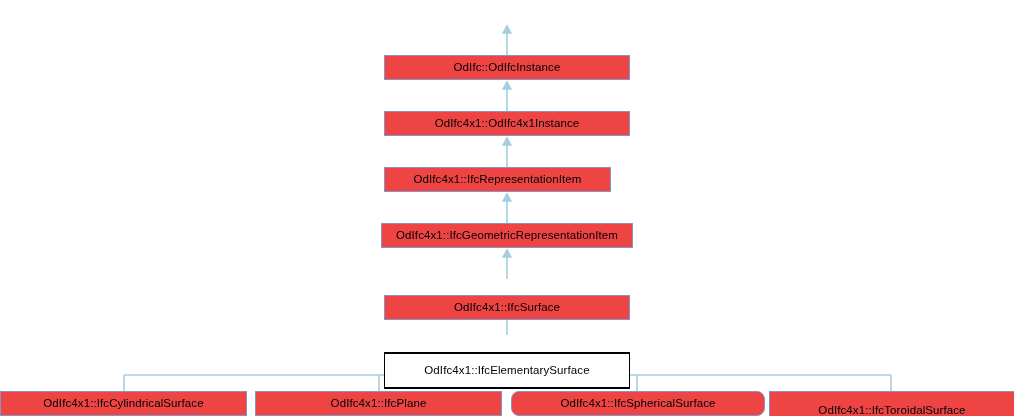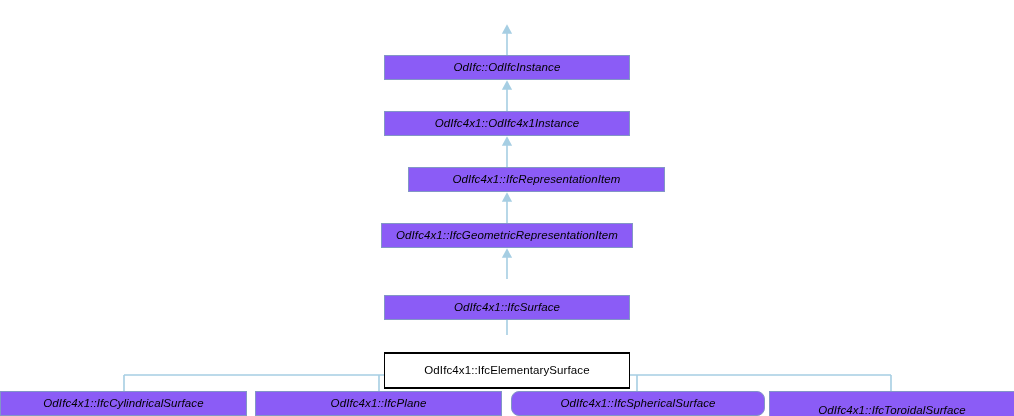--- a/index.html
+++ b/index.html
@@ -28,23 +28,22 @@
     align-items: center;
     justify-content: center;
     font-size: 11.5px;
     line-height: 1;
     color: #000000;
     letter-spacing: 0.1px;
     white-space: nowrap;
     overflow: hidden;
   }
   .node.inherit {
-    background: #8b5cf6;
+    background: #ef4444;
     border: 1px solid #8296c6;
-    font-style: italic;
   }
   .node.root {
     background: #dddddd;
     border: 1px solid #000000;
     border-top-width: 2px;
     border-bottom-width: 2px;
   }
   .node.current {
     background: #ffffff;
     border: 1px solid #000000;
@@ -103,21 +102,21 @@
 
 
   <div class="node inherit" style="left:384px; top:55px; width:246px; height:25px;">
     <span class="label">OdIfc::OdIfcInstance</span>
   </div>
 
   <div class="node inherit" style="left:384px; top:111px; width:246px; height:25px;">
     <span class="label">OdIfc4x1::OdIfc4x1Instance</span>
   </div>
 
-  <div class="node inherit" style="left:408px; top:167px; width:257px; height:25px;">
+  <div class="node inherit" style="left:384px; top:167px; width:227px; height:25px;">
     <span class="label">OdIfc4x1::IfcRepresentationItem</span>
   </div>
 
   <div class="node inherit" style="left:381px; top:223px; width:252px; height:25px;">
     <span class="label">OdIfc4x1::IfcGeometricRepresentationItem</span>
   </div>
 
   <div class="node inherit" style="left:384px; top:279px; width:246px; height:25px;margin-top:16px;">
     <span class="label">OdIfc4x1::IfcSurface</span>
   </div>

